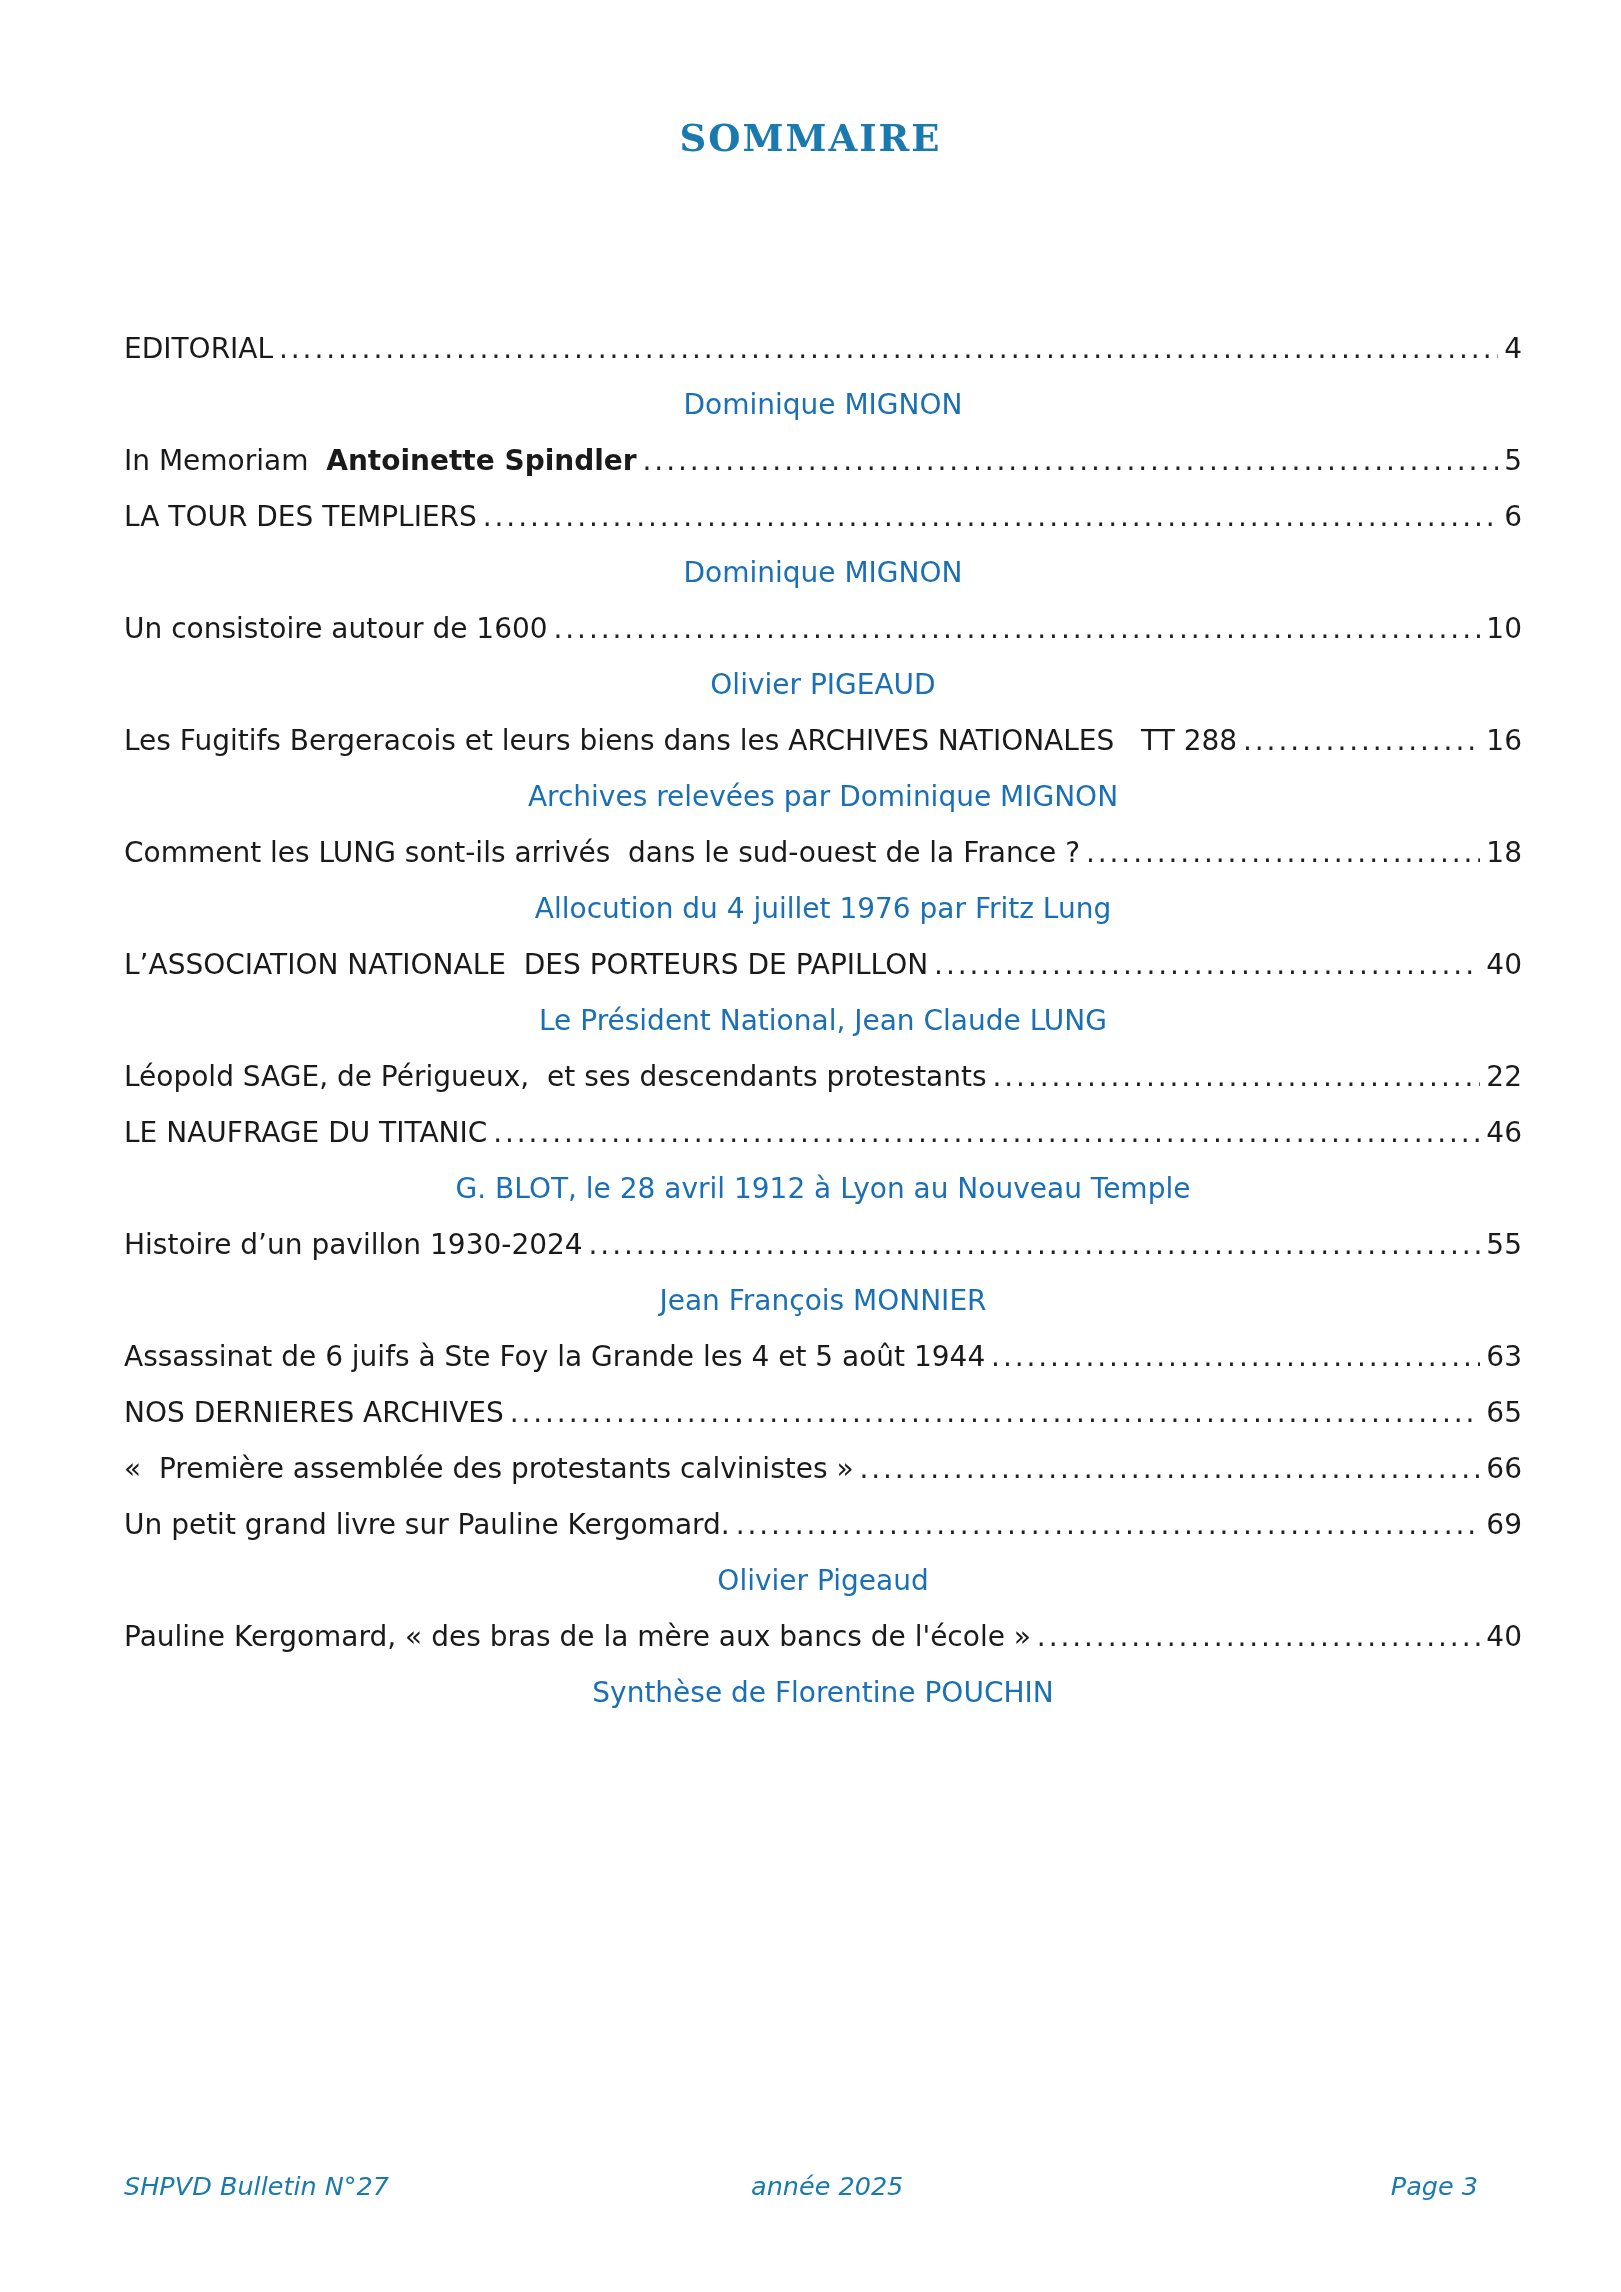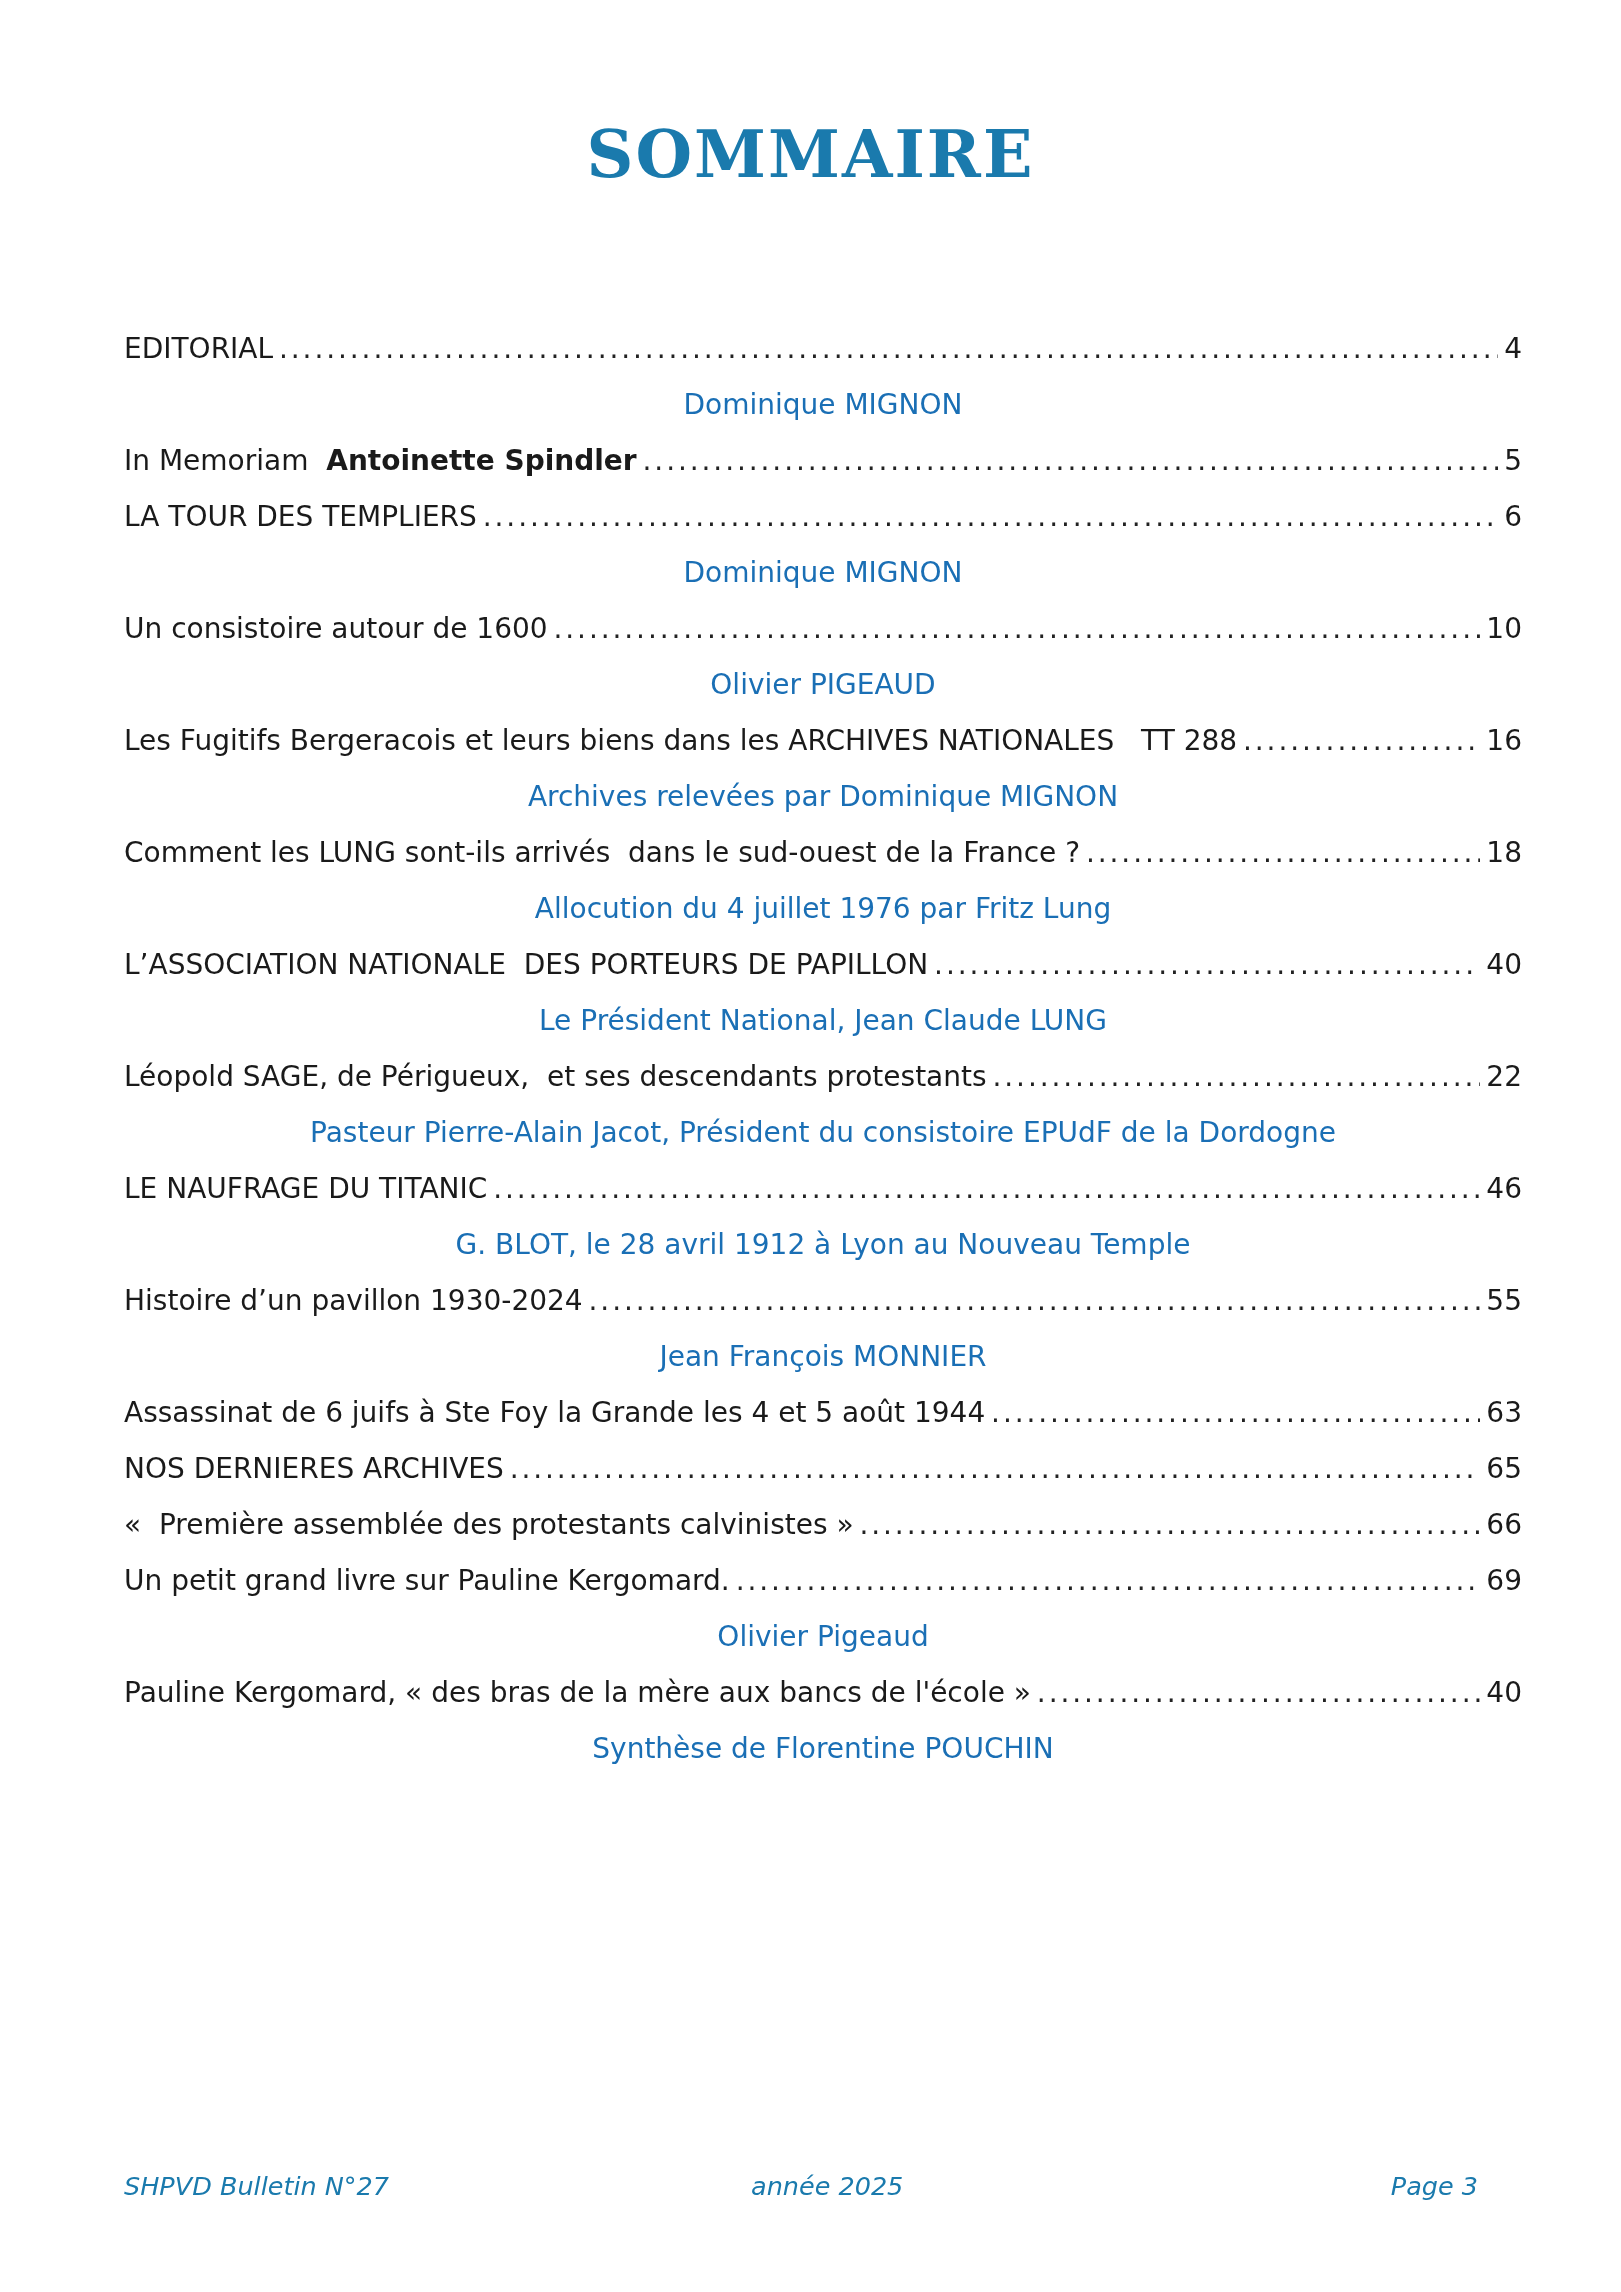--- a/index.html
+++ b/index.html
@@ -1,19 +1,19 @@
 <!DOCTYPE html>
 <html><head>
 <meta charset="utf-8">
 <style>
   html, body { margin: 0; padding: 0; background: #ffffff; }
   body { width: 1621px; height: 2293px; position: relative; overflow: hidden;
          font-family: "DejaVu Sans", sans-serif; color: #1a1a1a; }
   .title { position: absolute; top: 116px; left: 0; width: 100%; text-align: center;
-           font-family: "DejaVu Serif", serif; font-weight: bold; font-size: 65px;
+           font-family: "DejaVu Serif", serif; font-weight: bold; font-size: 37px;
            letter-spacing: 2px; color: #1a7aad; }
   .toc { position: absolute; top: 321px; left: 124px; width: 1398px; }
   .row { height: 56px; line-height: 56px; font-size: 28px; white-space: nowrap; }
   .entry { display: flex; align-items: baseline; }
   .entry .label { flex: 0 0 auto; white-space: pre; }
   .entry .dots { flex: 1 1 auto; overflow: hidden; margin: 0 5.9px; letter-spacing: 2.9px; color: #222; }
   .entry .dots::before { content: "......................................................................................................................................................................................................................................................"; }
   .entry .page { flex: 0 0 auto; }
   .author { text-align: center; color: #1a6fb5; }
   .footer { position: absolute; top: 2171px; left: 124px; width: 1362px; font-style: italic;
@@ -68,21 +68,20 @@
       <span class="label">L’ASSOCIATION NATIONALE  DES PORTEURS DE PAPILLON</span>
       <span class="dots"></span>
       <span class="page">40</span>
     </div>
     <div class="row author">Le Président National, Jean Claude LUNG</div>
     <div class="row entry">
       <span class="label">Léopold SAGE, de Périgueux,  et ses descendants protestants</span>
       <span class="dots"></span>
       <span class="page">22</span>
     </div>
-    <div class="row author">Pasteur Pierre-Alain Jacot, Président du consistoire EPUdF de la Dordogne</div>
     <div class="row entry">
       <span class="label">LE NAUFRAGE DU TITANIC</span>
       <span class="dots"></span>
       <span class="page">46</span>
     </div>
     <div class="row author">G. BLOT, le 28 avril 1912 à Lyon au Nouveau Temple</div>
     <div class="row entry">
       <span class="label">Histoire d’un pavillon 1930-2024</span>
       <span class="dots"></span>
       <span class="page">55</span>

